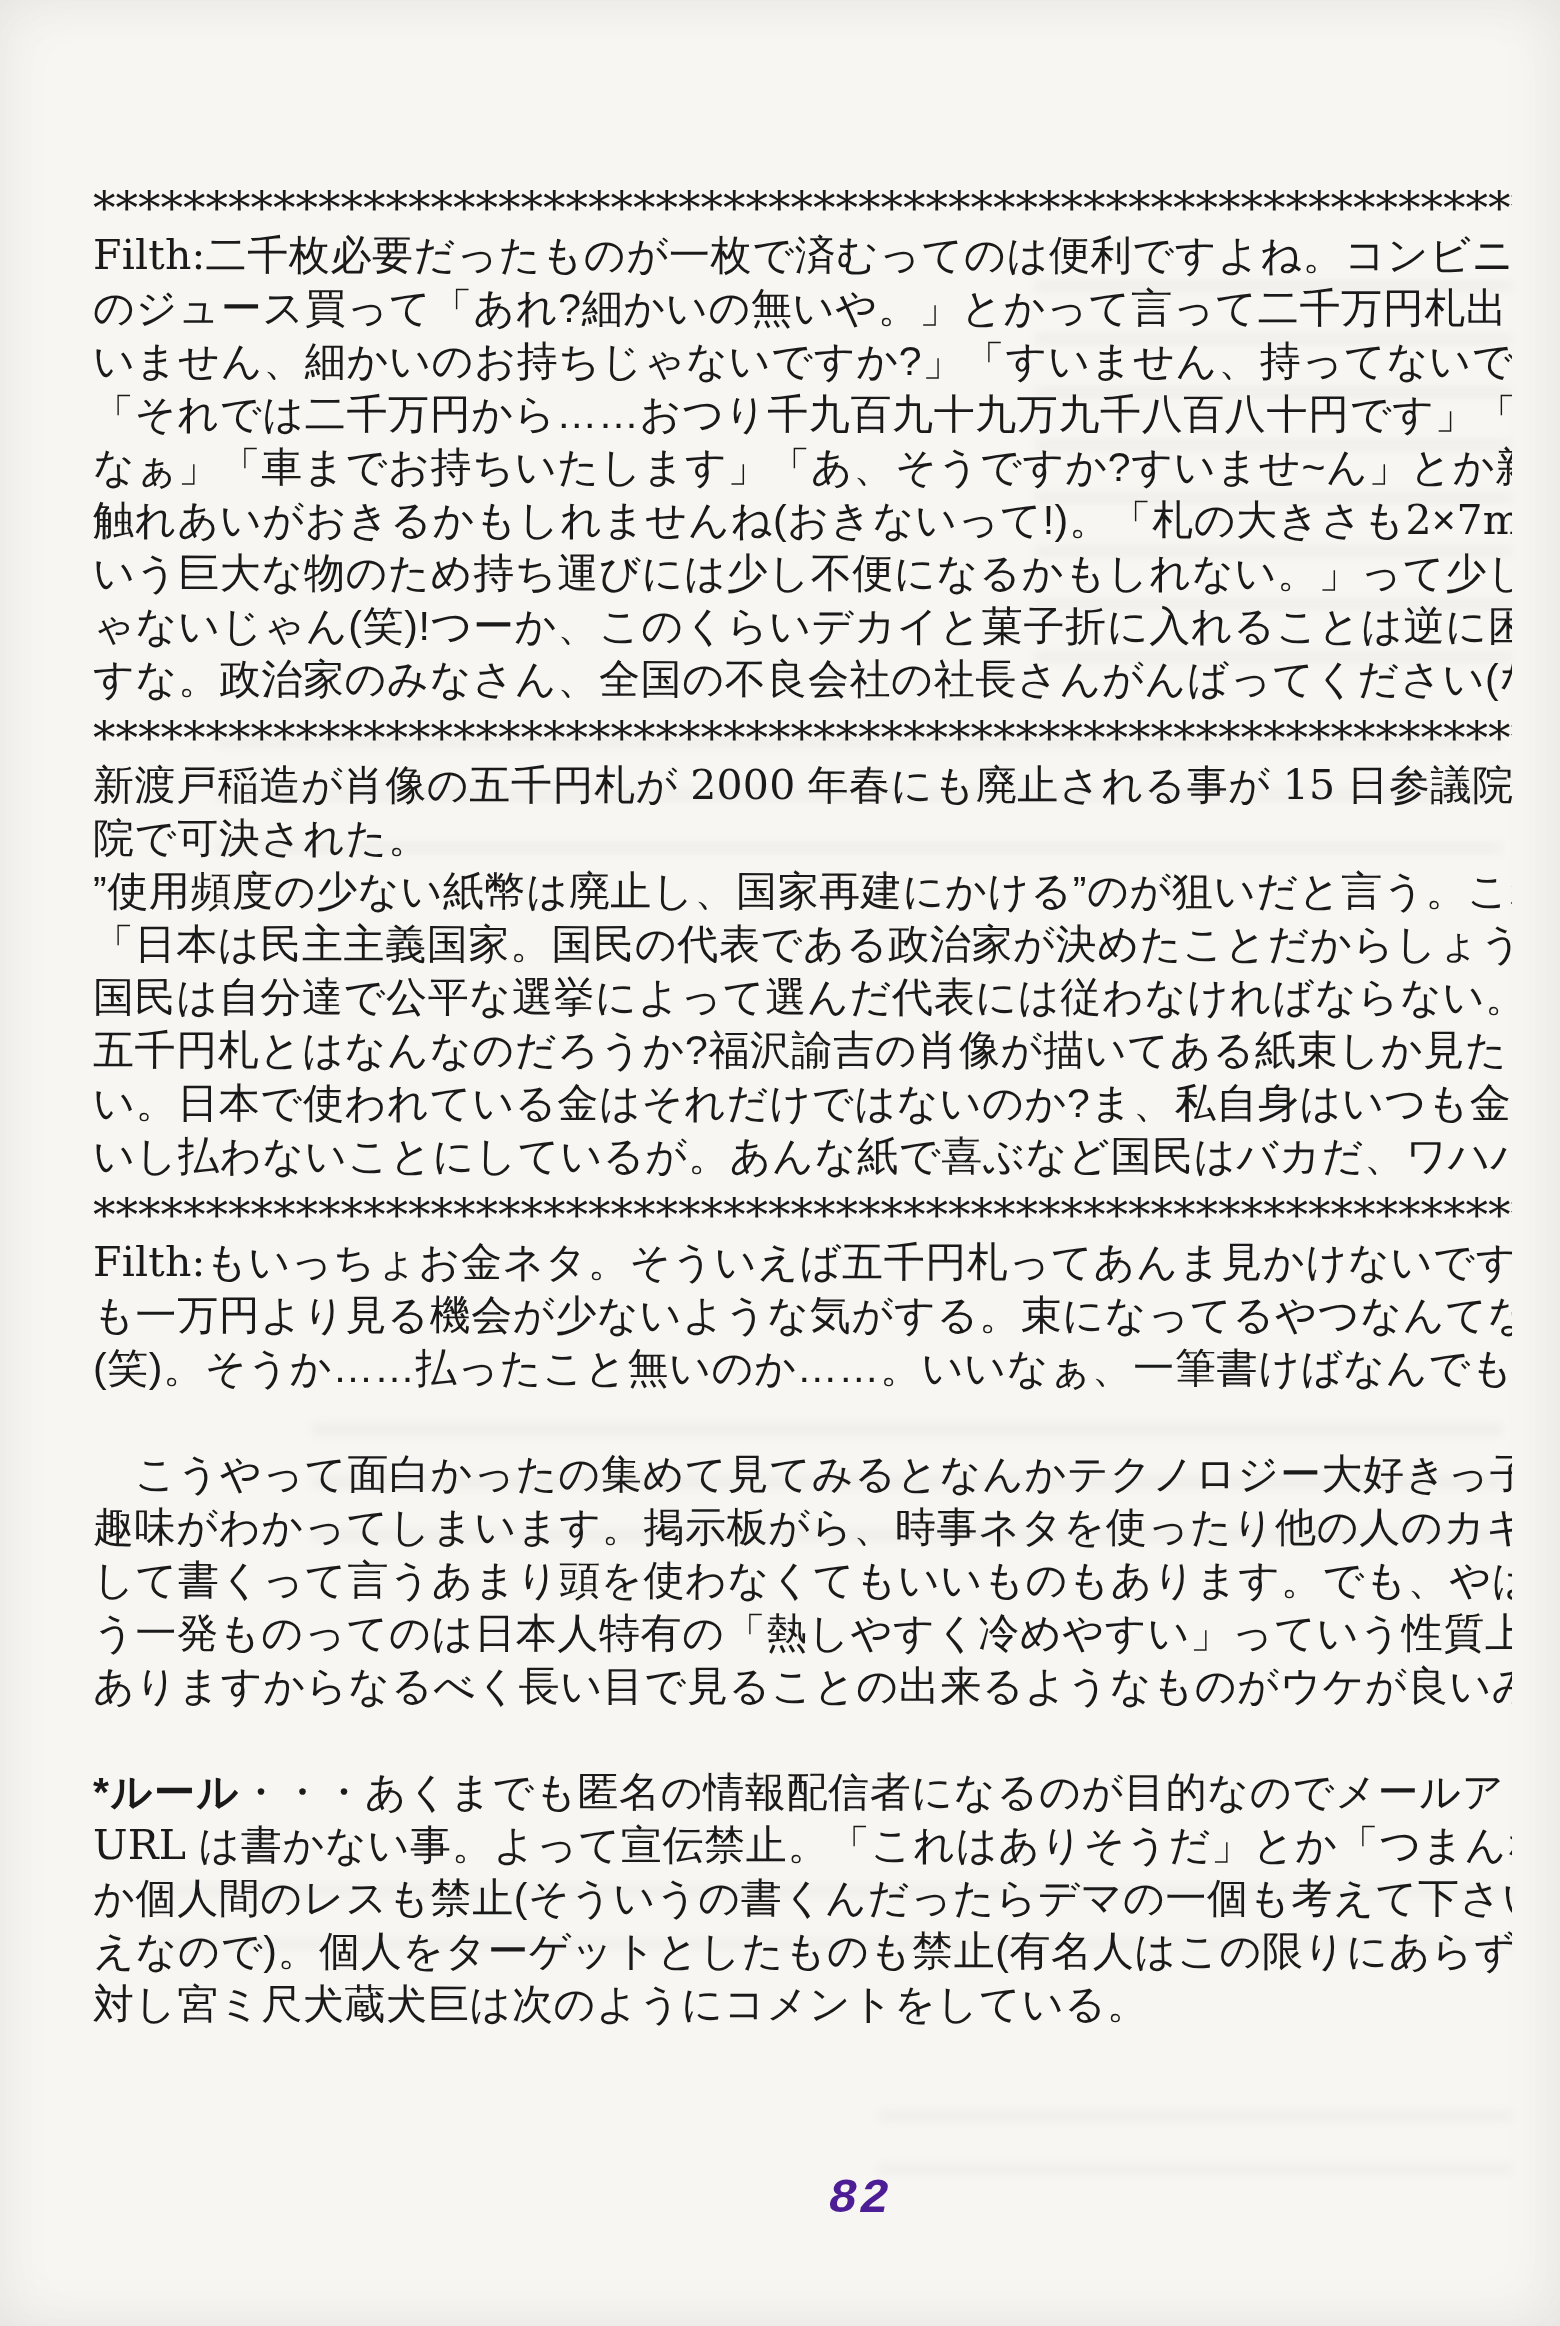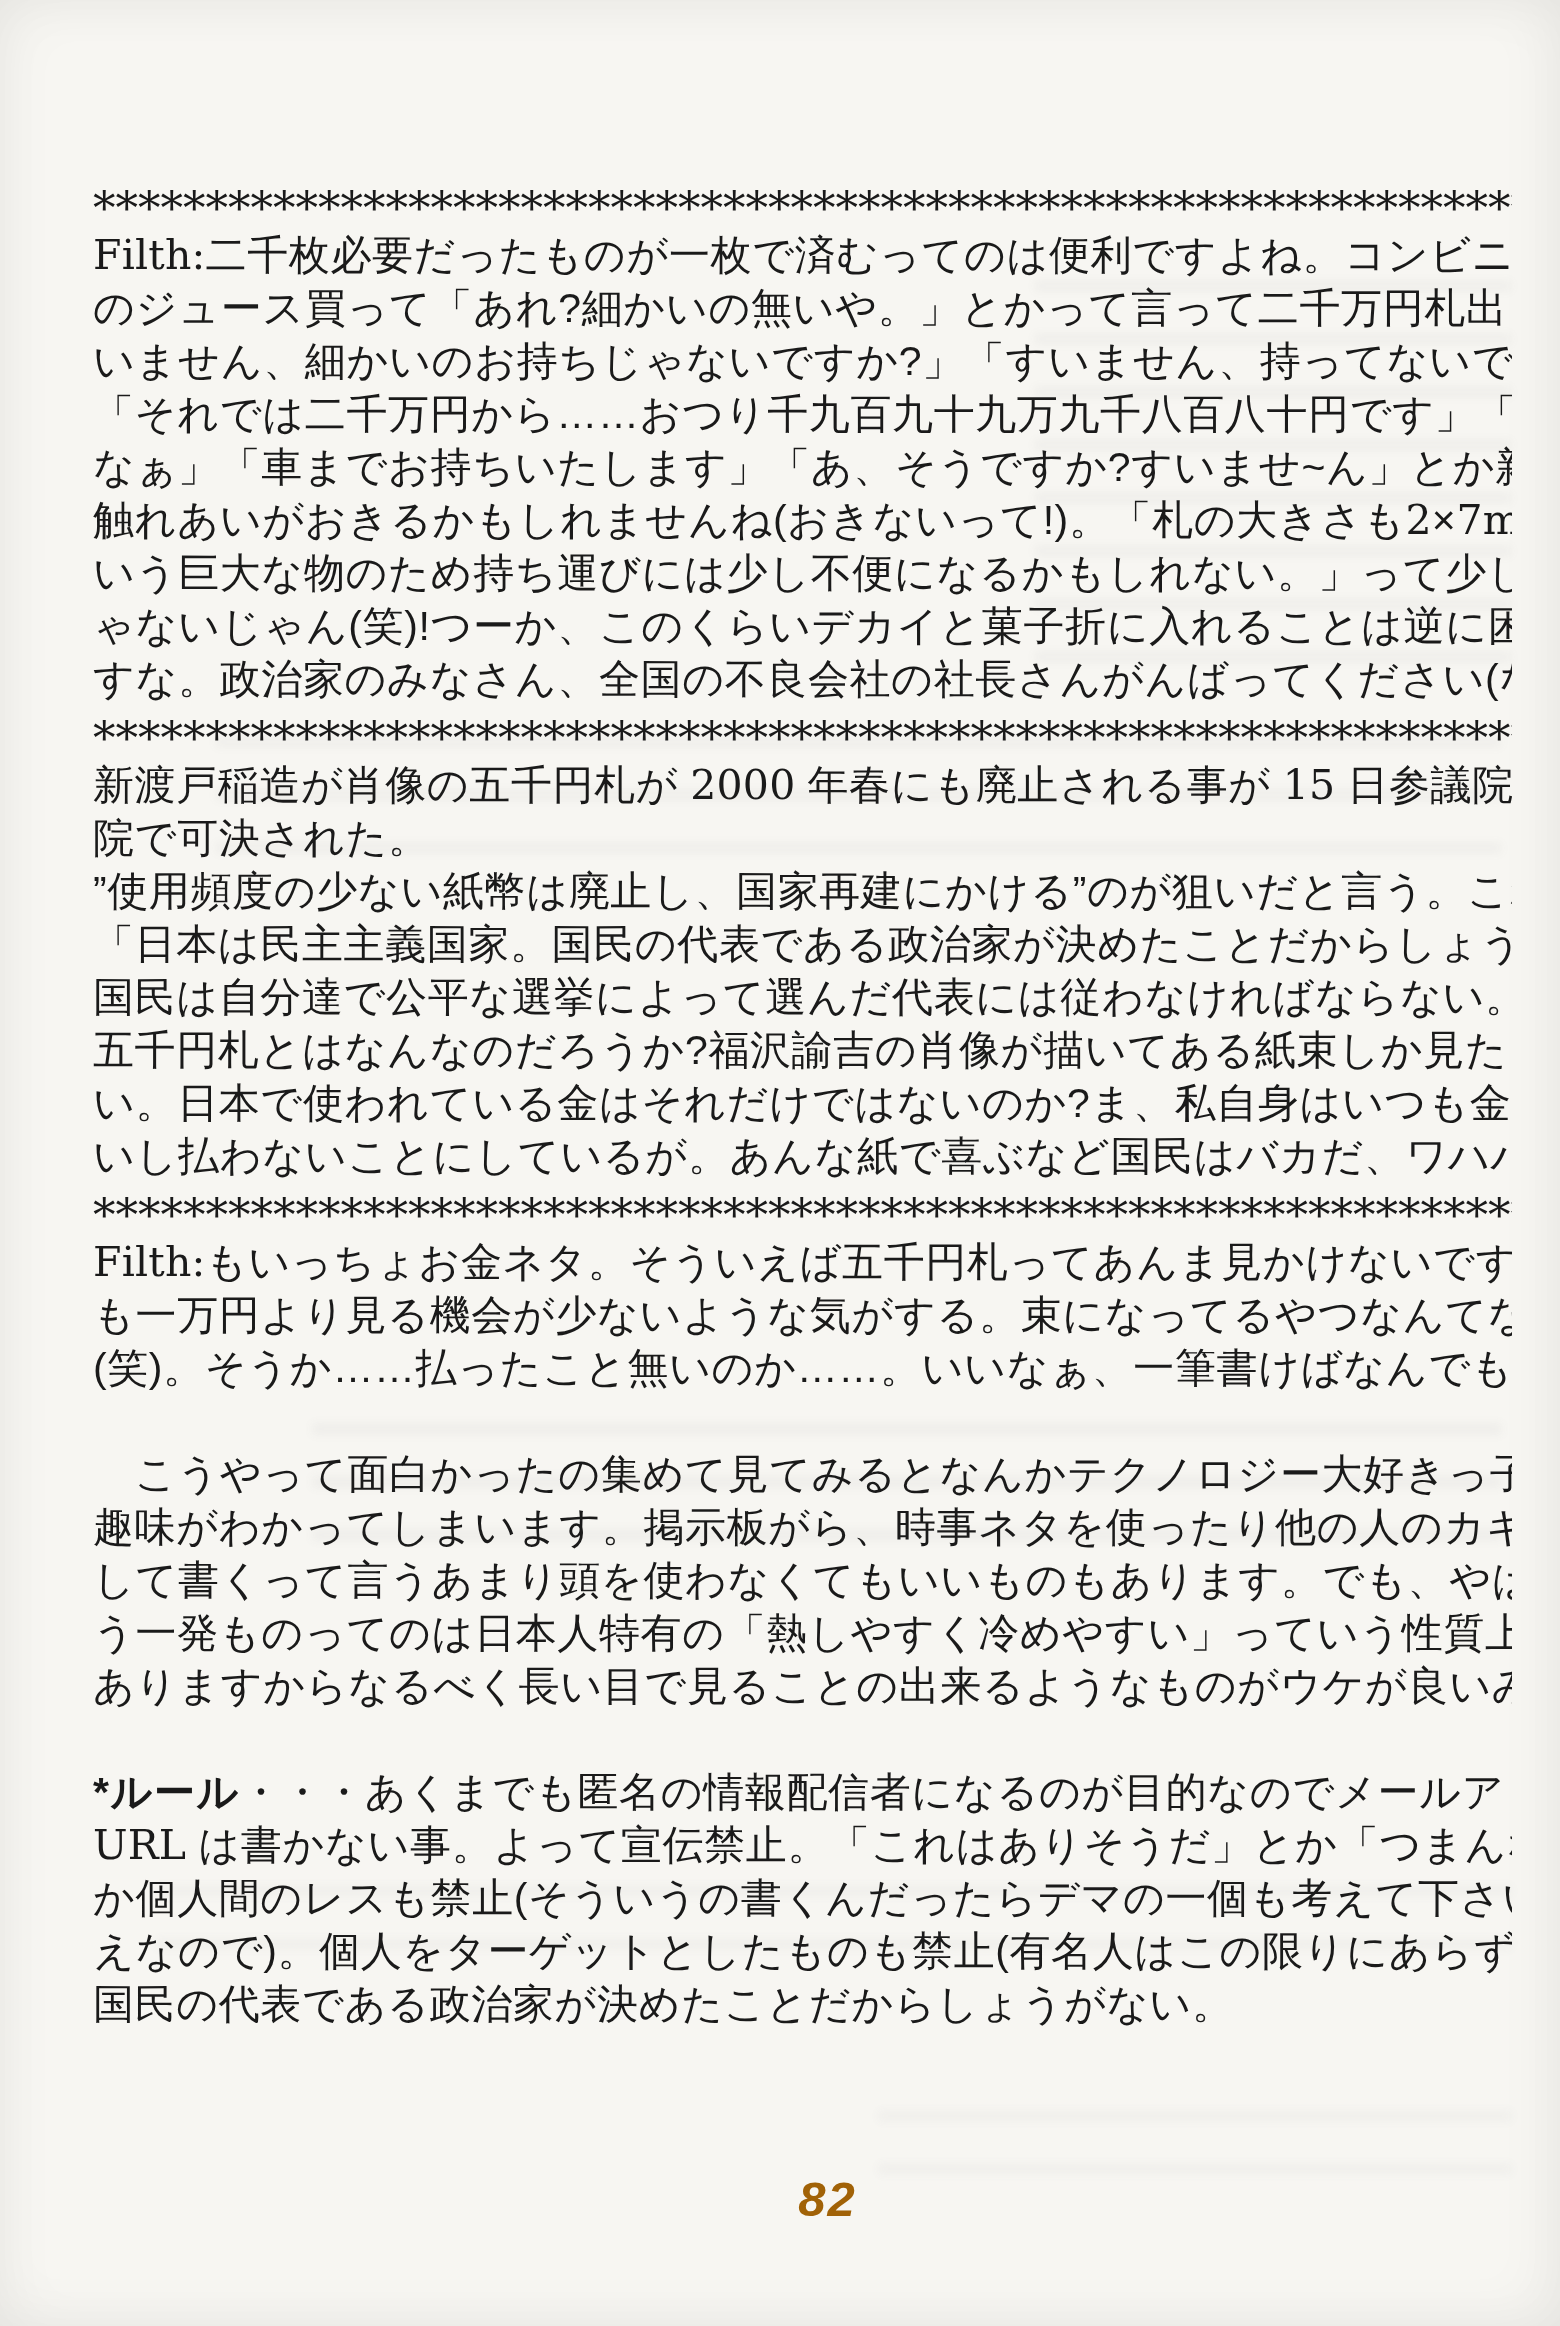--- a/index.html
+++ b/index.html
@@ -30,23 +30,23 @@
   }
   .latin{font-family:"DejaVu Serif",serif;letter-spacing:0.2px;}
   .divider{
     font-family:"DejaVu Serif",serif;
     font-size:45px;letter-spacing:0;position:relative;top:9.8px;
     height:53px;line-height:45px;white-space:nowrap;overflow:hidden;color:#1a1a1a;
   }
   .spacer{height:53px;}
   .bold-lead{font-weight:bold;letter-spacing:1.5px;}
   .page-number{
-    position:absolute;top:2171px;left:764px;width:127px;text-align:center;
-    font-family:Liberation Sans, sans-serif;font-style:italic;font-weight:bold;
-    font-size:49px;color:#a16207;letter-spacing:2px;
+    position:absolute;top:2171px;left:764px;width:127px;text-align:right;
+    font-family:Liberation Mono, monospace;font-style:italic;font-weight:bold;
+    font-size:49px;color:#4c1d95;letter-spacing:2px;
   }
 </style>
 </head>
 <body>
 
 <div class="page">
   <div class="smudge" style="left:1034px;top:244px;width:478px;height:419px;"></div>
   <div class="smudge" style="left:215px;top:727px;width:1287px;height:127px;"></div>
   <div class="smudge" style="left:312px;top:1395px;width:1190px;height:146px;opacity:.38;"></div>
   <div class="smudge" style="left:156px;top:1843px;width:1356px;height:107px;opacity:.3;"></div>
@@ -89,19 +89,19 @@
         <div class="line">して書くって言うあまり頭を使わなくてもいいものもあります。でも、やはりこうい</div>
         <div class="line">う一発ものってのは日本人特有の「熱しやすく冷めやすい」っていう性質上、限度が</div>
         <div class="line">ありますからなるべく長い目で見ることの出来るようなものがウケが良いみたいです。</div>
       </div>
       <div class="spacer"></div>
       <div>
         <div class="line"><span class="bold-lead">*ルール</span>・・・あくまでも匿名の情報配信者になるのが目的なのでメールアドレスや</div>
         <div class="line"><span class="latin">URL</span> は書かない事。よって宣伝禁止。「これはありそうだ」とか「つまんない」と</div>
         <div class="line">か個人間のレスも禁止(そういうの書くんだったらデマの一個も考えて下さいって考</div>
         <div class="line">えなので)。個人をターゲットとしたものも禁止(有名人はこの限りにあらず)。一部</div>
-        <div class="line">国民の代表である政治家が決めたことだからしょうがない。</div>
+        <div class="line">対し宮ミ尺犬蔵犬巨は次のようにコメントをしている。</div>
       </div>
     </div>
 
   <div class="page-number">82</div>
 </div>
 
 
 </body></html>

